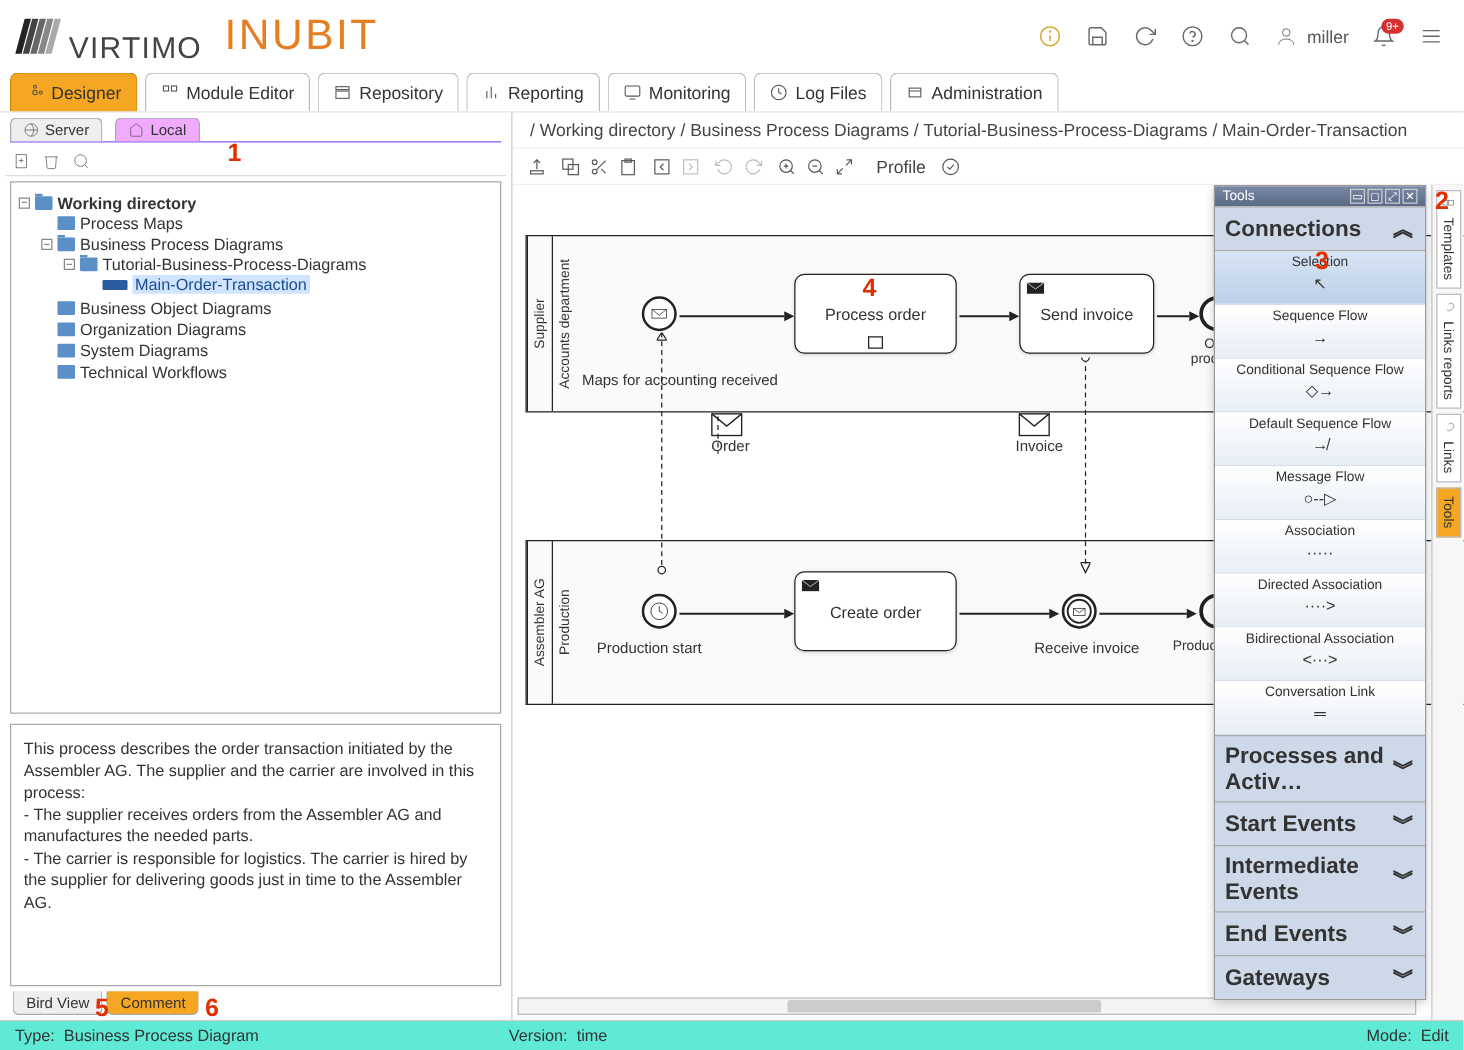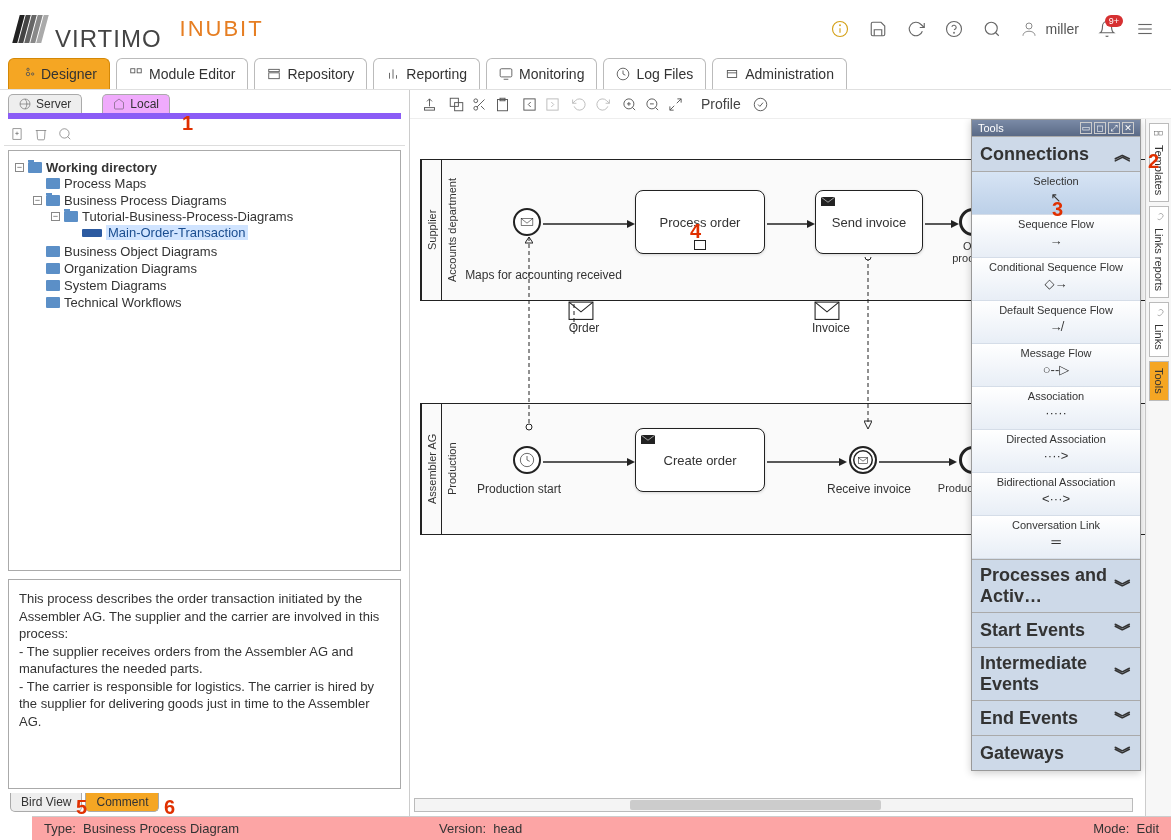--- a/index.html
+++ b/index.html
@@ -4,39 +4,39 @@
 <style>
 * { box-sizing: border-box; margin: 0; padding: 0; }
 body { font-family: -apple-system, BlinkMacSystemFont, "Segoe UI", Arial, sans-serif; font-size: 13px; color: #333; background: #fff; width: 1171px; height: 840px; overflow: hidden; position: relative; }
 
 
 .header { display: flex; align-items: center; justify-content: space-between; padding: 8px 16px; height: 58px; border-bottom: 1px solid #fff; }
 .logo-section { display: flex; align-items: center; gap: 4px; }
 .logo-bars { display: flex; gap: 1px; align-items: center; height: 32px; }
 .logo-bars span { width: 5px; height: 28px; transform: skewX(-15deg); }
 .logo-text { font-size: 24px; font-weight: 300; letter-spacing: 1px; color: #444; margin-left: 6px; margin-top: 20px; }
-.logo-product { font-size: 22px; font-weight: 300; letter-spacing: 2px; color: #e67e22; margin-left: 14px; }
+.logo-product { font-size: 34px; font-weight: 300; letter-spacing: 2px; color: #e67e22; margin-left: 14px; }
 .header-icons { display: flex; align-items: center; gap: 18px; }
 .header-icon { width: 20px; height: 20px; display: flex; align-items: center; justify-content: center; color: #666; cursor: pointer; position: relative; }
 .header-icon svg { width: 18px; height: 18px; stroke: #666; fill: none; stroke-width: 1.5; }
 .user-info { display: flex; align-items: center; gap: 8px; font-size: 14px; color: #555; }
 .notif-badge { position: absolute; top: -4px; right: -6px; background: #d63031; color: #fff; border-radius: 8px; font-size: 9px; padding: 1px 4px; min-width: 16px; text-align: center; }
 
 
 .main-tabs { display: flex; gap: 6px; padding: 0 8px; border-bottom: 1px solid #e0e0e0; height: 32px; }
 .main-tab { display: flex; align-items: center; gap: 6px; padding: 4px 12px; border: 1px solid #bbb; border-bottom: none; border-radius: 6px 6px 0 0; background: #fff; font-size: 14px; cursor: pointer; }
 .main-tab.active { background: #f5a623; border-color: #d48806; font-weight: 500; }
 .main-tab svg { width: 14px; height: 14px; stroke: #555; fill: none; stroke-width: 1.5; }
 
 
 .content { display: flex; height: calc(100% - 90px - 24px); }
 
 
 .left-panel { width: 410px; display: flex; flex-direction: column; border-right: 1px solid #ccc; padding: 4px; }
-.loc-tabs { display: flex; gap: 20px; border-bottom: 6px solid #8b5cf6; margin: 0 4px 4px 4px; }
+.loc-tabs { display: flex; gap: 10px; border-bottom: 1px solid #8b5cf6; margin: 0 4px 4px 4px; }
 .loc-tab { display: flex; align-items: center; gap: 5px; padding: 2px 10px; border: 1px solid #aaa; border-bottom: none; border-radius: 5px 5px 0 0; background: #eee; font-size: 12px; cursor: pointer; }
 .loc-tab.active { background: #f0abfc; }
 .loc-tab svg { width: 12px; height: 12px; stroke: #444; fill: none; }
 .tree-toolbar { display: flex; gap: 10px; padding: 4px 6px; border-bottom: 1px solid #ddd; }
 .tree-toolbar span { width: 14px; height: 14px; display: flex; align-items: center; justify-content: center; cursor: pointer; }
 .tree-toolbar svg { width: 14px; height: 14px; stroke: #555; fill: none; }
 .tree { flex: 1; overflow: auto; padding: 8px 4px; border: 1px solid #aaa; margin: 4px; }
 .tree ul { list-style: none; padding-left: 18px; }
 .tree > ul { padding-left: 2px; }
 .tree li { padding: 1px 0; white-space: nowrap; }
@@ -104,21 +104,21 @@
 .tool-item .icon { margin-top: 3px; font-size: 13px; }
 .tool-item.selected { background: linear-gradient(#d7e4f4,#bcd0e8); }
 
 
 .side-dock { position: absolute; right: 0; top: 0; bottom: 0; width: 26px; border-left: 1px solid #ccc; background: #f7f7f7; display: flex; flex-direction: column; align-items: center; padding-top: 4px; gap: 4px; z-index: 5; }
 .dock-item { writing-mode: vertical-rl; font-size: 11px; padding: 6px 3px; border: 1px solid #bbb; background: #fff; cursor: pointer; display: flex; align-items: center; gap: 4px; }
 .dock-item.active { background: #f5a623; }
 .dock-item svg { width: 11px; height: 11px; stroke: #555; fill: none; }
 
 
-.status-bar { position: absolute; bottom: 0; left: 0; right: 0; height: 24px; border-top: 1px solid #ccc; display: flex; align-items: center; padding: 0 12px; font-size: 13px; background: #fca5a5; justify-content: flex-start; gap: 200px; margin-left: 32px; }
+.status-bar { position: absolute; bottom: 0; left: 0; right: 0; height: 24px; border-top: 1px solid #ccc; display: flex; align-items: center; padding: 0 12px; font-size: 13px; background: #5eead4; justify-content: flex-start; gap: 200px; }
 .status-bar .mode { margin-left: auto; }
 
 
 .callout { position: absolute; color: #e03000; font-weight: bold; font-size: 20px; z-index: 30; font-family: Arial; }
 </style>
 </head>
 <body>
 
 <div class="header">
   <div class="logo-section">
@@ -361,20 +361,21 @@
       <div>- The supplier receives orders from the Assembler AG and manufactures the needed parts.</div>
       <div>- The carrier is responsible for logistics. The carrier is hired by the supplier for delivering goods just in time to the Assembler AG.</div>
     </div>
     <div class="bottom-tabs-left">
       <div class="bottom-tab">Bird View</div>
       <div class="bottom-tab active">Comment</div>
     </div>
   </div>
 
   <div class="main-area">
+    <div class="breadcrumb">/ Working directory / Business Process Diagrams / Tutorial-Business-Process-Diagrams / Main-Order-Transaction</div>
     <div class="canvas-toolbar">
       <span class="grp">
         <svg viewBox="0 0 24 24">
             <path d="M12 3v12"></path>
             <polyline points="8 7 12 3 16 7"></polyline>
             <rect x="4" y="17" width="16" height="4"></rect>
           </svg>
       </span>
       <span class="grp">
         <svg viewBox="0 0 24 24">
@@ -655,21 +656,21 @@
         <div class="dock-item active">
             <span>Tools</span>
           </div>
       </div>
     </div>
   </div>
 </div>
 
 <div class="status-bar">
   <span><span>Type:</span>&nbsp;&nbsp;<span>Business Process Diagram</span></span>
-  <span><span>Version:</span>&nbsp;&nbsp;<span>head</span></span>
+  <span><span>Version:</span>&nbsp;&nbsp;<span>time</span></span>
   <span class="mode"><span>Mode:</span>&nbsp;&nbsp;<span>Edit</span></span>
 </div>
 
 <div class="callout" style="top:112px;left:182px">1</div>
 <div class="callout" style="top:150px;left:1148px">2</div>
 <div class="callout" style="top:198px;left:1052px">3</div>
 <div class="callout" style="top:220px;left:690px">4</div>
 <div class="callout" style="top:796px;left:76px">5</div>
 <div class="callout" style="top:796px;left:164px">6</div>
 

